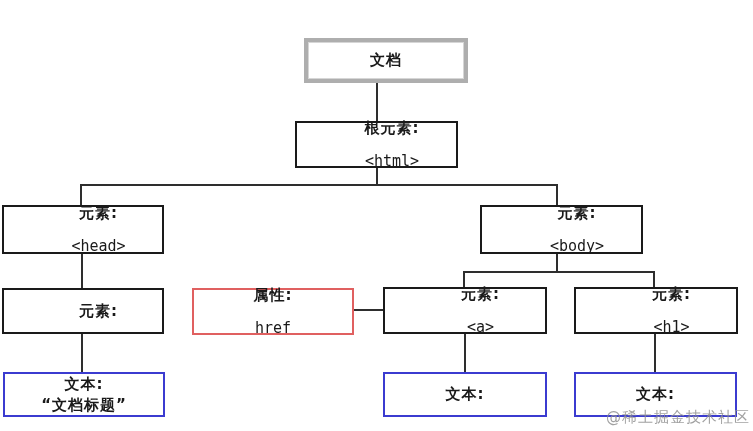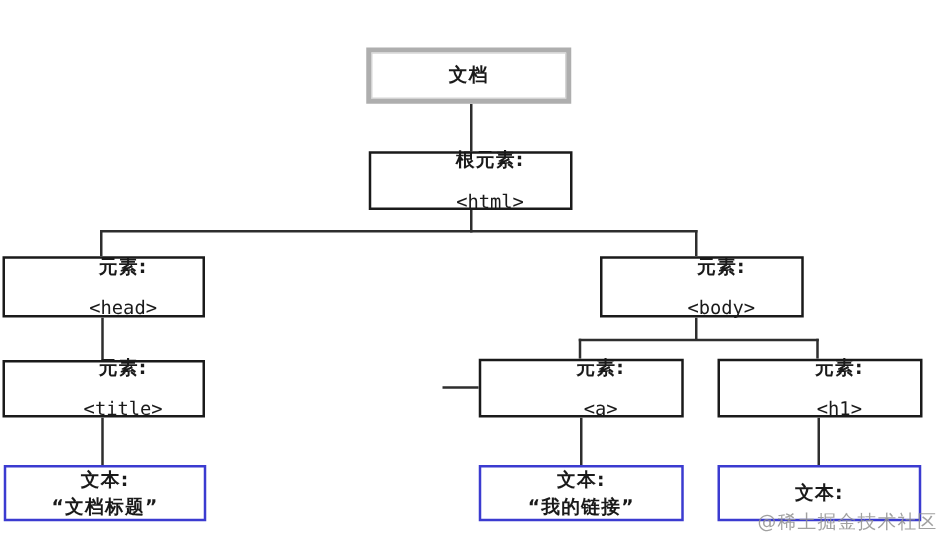--- a/index.html
+++ b/index.html
@@ -58,21 +58,21 @@
     right: 3px;
     bottom: 4px;
     font-size: 15px;
     color: rgba(145, 145, 145, 0.85);
     letter-spacing: 1px;
     z-index: 3;
     white-space: nowrap;
   }
 
   
-  #box-document     { left: 293px; top: 38px;  width: 164px; height: 45px; text-align: right; }
+  #box-document     { left: 304px; top: 38px;  width: 164px; height: 45px; text-align: right; }
   #box-html         { left: 295px; top: 121px; width: 163px; height: 47px; }
   #box-head         { left: 2px;   top: 205px; width: 162px; height: 49px; }
   #box-body         { left: 480px; top: 205px; width: 163px; height: 49px; }
   #box-title        { left: 2px;   top: 288px; width: 162px; height: 46px; }
   #box-href         { left: 192px; top: 288px; width: 162px; height: 47px; }
   #box-a            { left: 383px; top: 287px; width: 164px; height: 47px; }
   #box-h1           { left: 574px; top: 287px; width: 164px; height: 47px; }
   #box-text-doc     { left: 3px;   top: 372px; width: 162px; height: 45px; }
   #box-text-link    { left: 383px; top: 372px; width: 164px; height: 45px; }
   #box-text-heading { left: 574px; top: 372px; width: 163px; height: 45px; }
@@ -127,42 +127,44 @@
     <div class="val">&lt;head&gt;</div>
   </div>
 
   <div class="node element-node" id="box-body">
     <div class="lbl">元素:</div>
     <div class="val">&lt;body&gt;</div>
   </div>
 
   <div class="node element-node" id="box-title">
     <div class="lbl">元素:</div>
-    <div class="val">&lt;title&gt;</div>
   </div>
 
+  <div class="node attribute-node" id="box-href">
+    <div class="lbl">属性:</div>
+    <div class="val">href</div>
+  </div>
 
   <div class="node element-node" id="box-a">
     <div class="lbl">元素:</div>
     <div class="val">&lt;a&gt;</div>
   </div>
 
   <div class="node element-node" id="box-h1">
     <div class="lbl">元素:</div>
     <div class="val">&lt;h1&gt;</div>
   </div>
 
   <div class="node text-node" id="box-text-doc">
     <div class="lbl">文本:</div>
     <div class="lbl">“文档标题”</div>
   </div>
 
   <div class="node text-node" id="box-text-link">
     <div class="lbl">文本:</div>
-    <div class="lbl">“我的链接”</div>
   </div>
 
   <div class="node text-node" id="box-text-heading">
     <div class="lbl">文本:</div>
   </div>
 
   <div id="watermark">@稀土掘金技术社区</div>
 
 </div>
 

